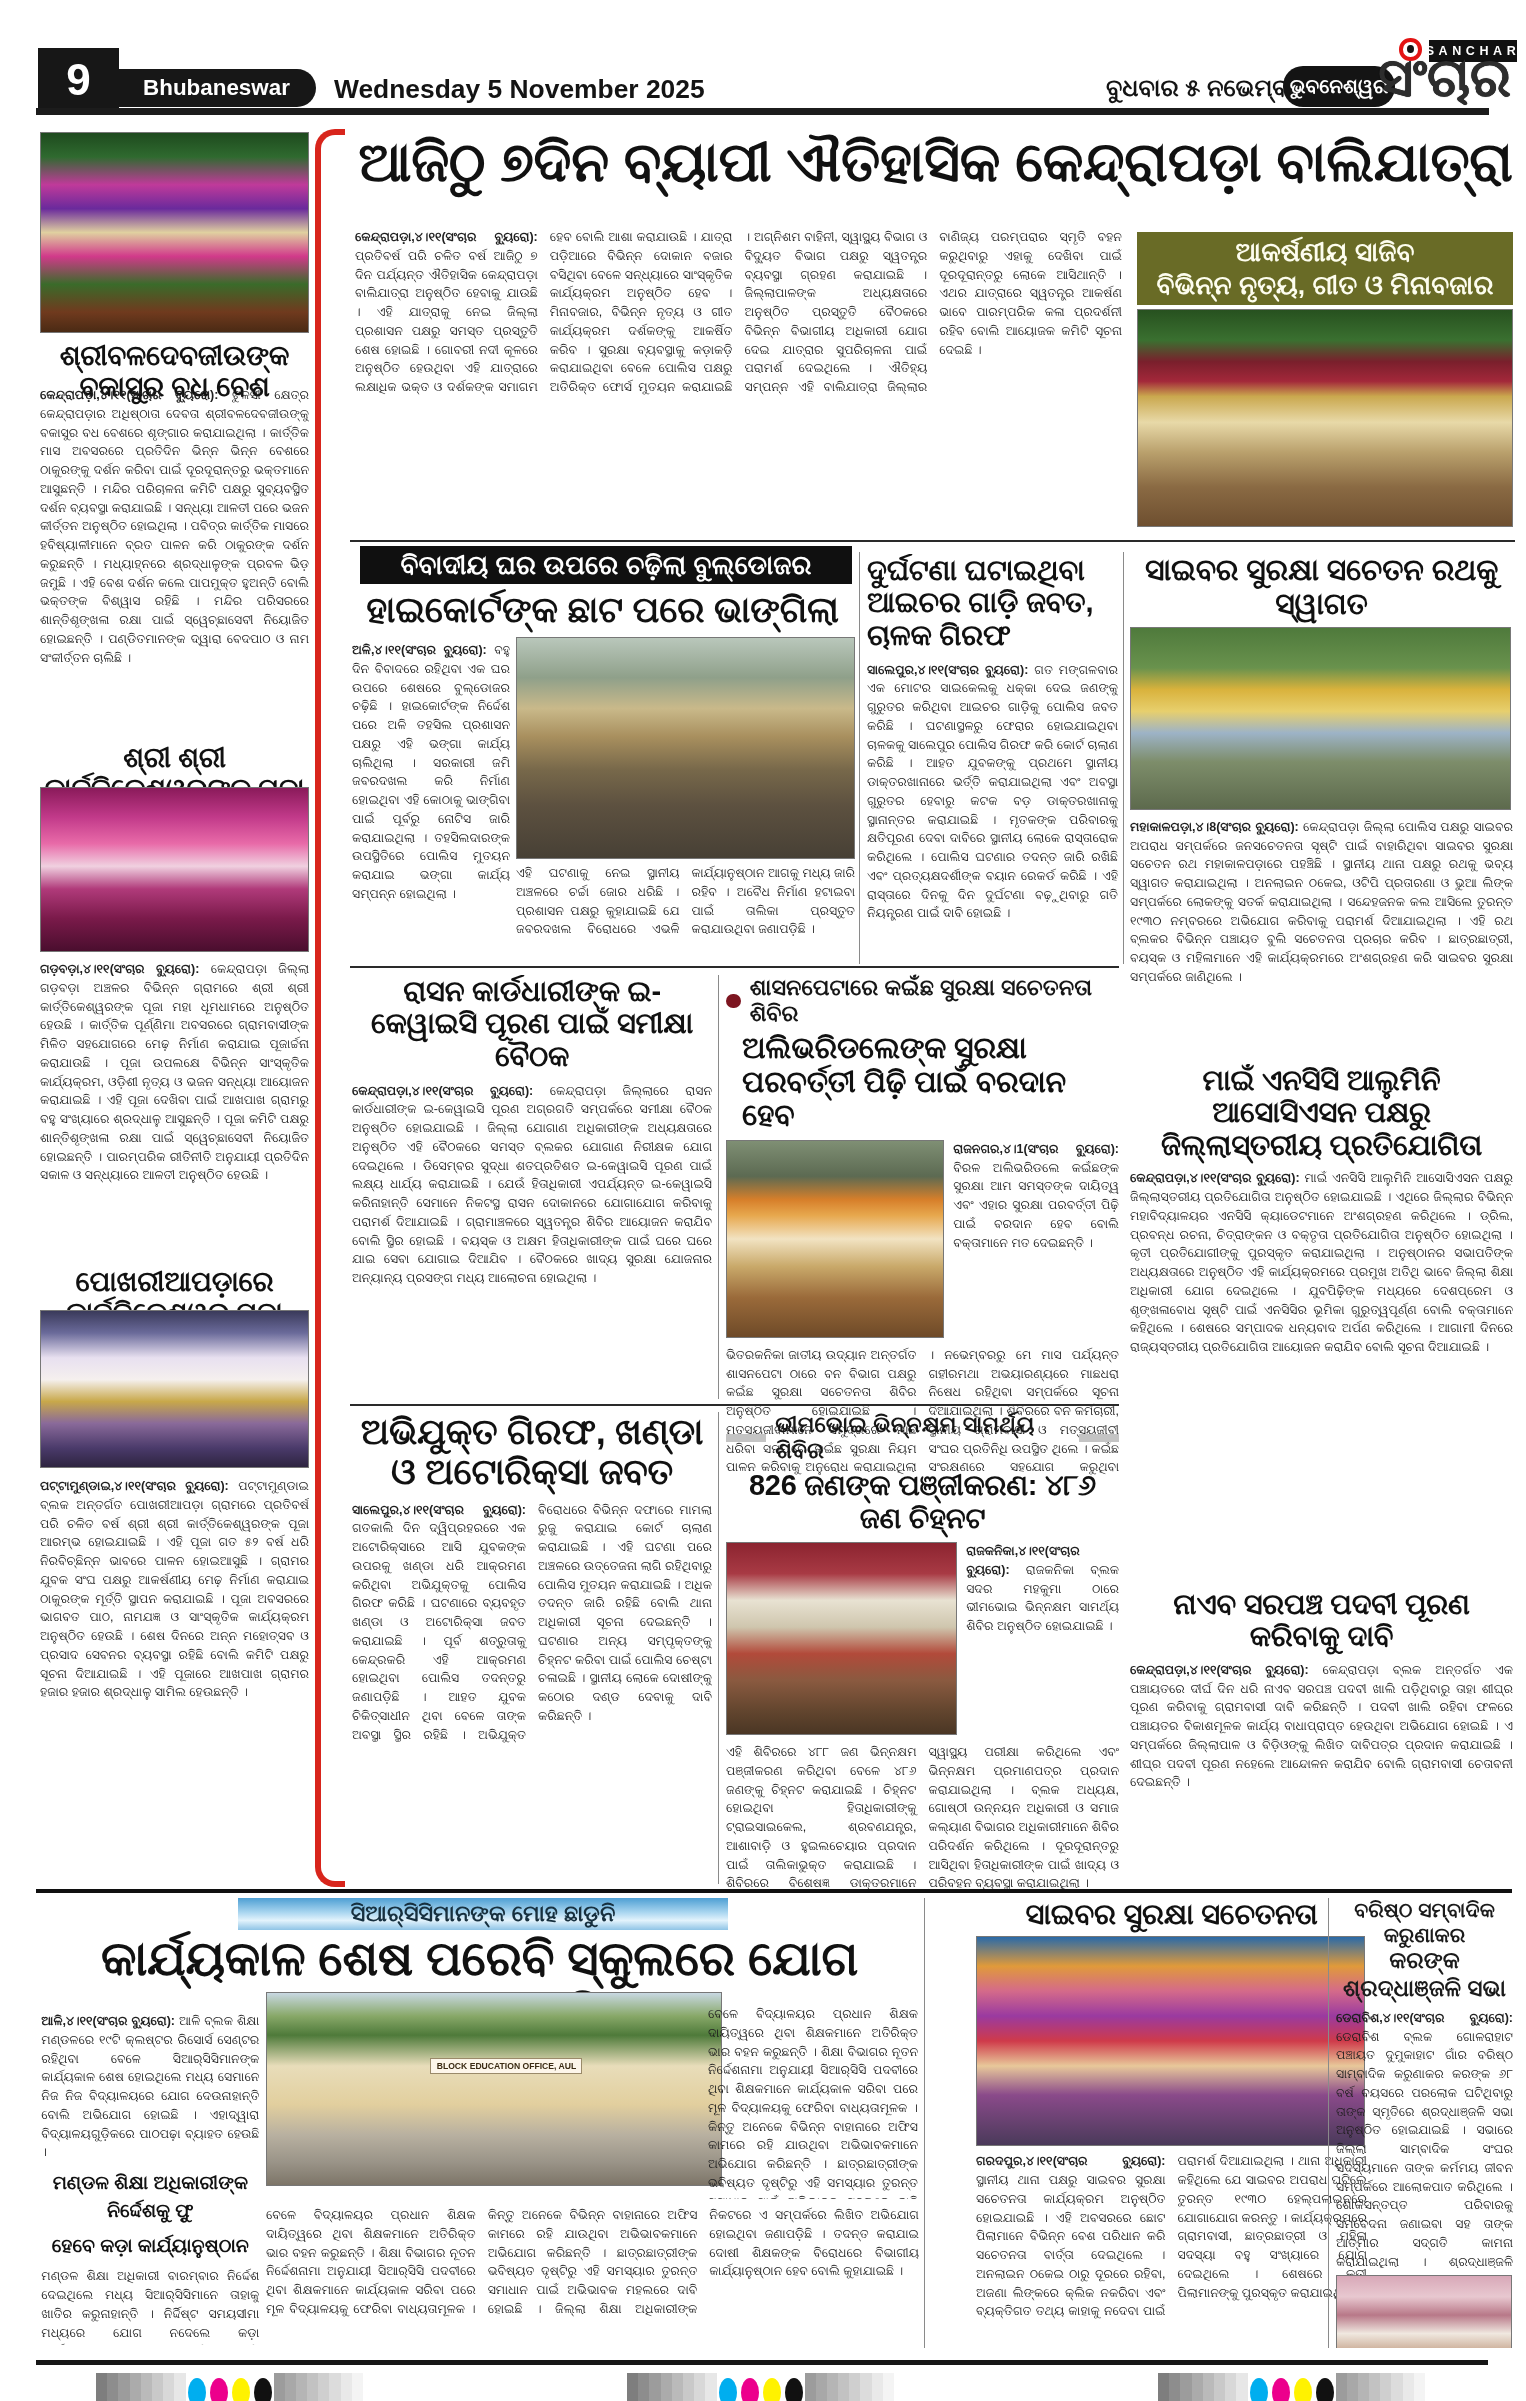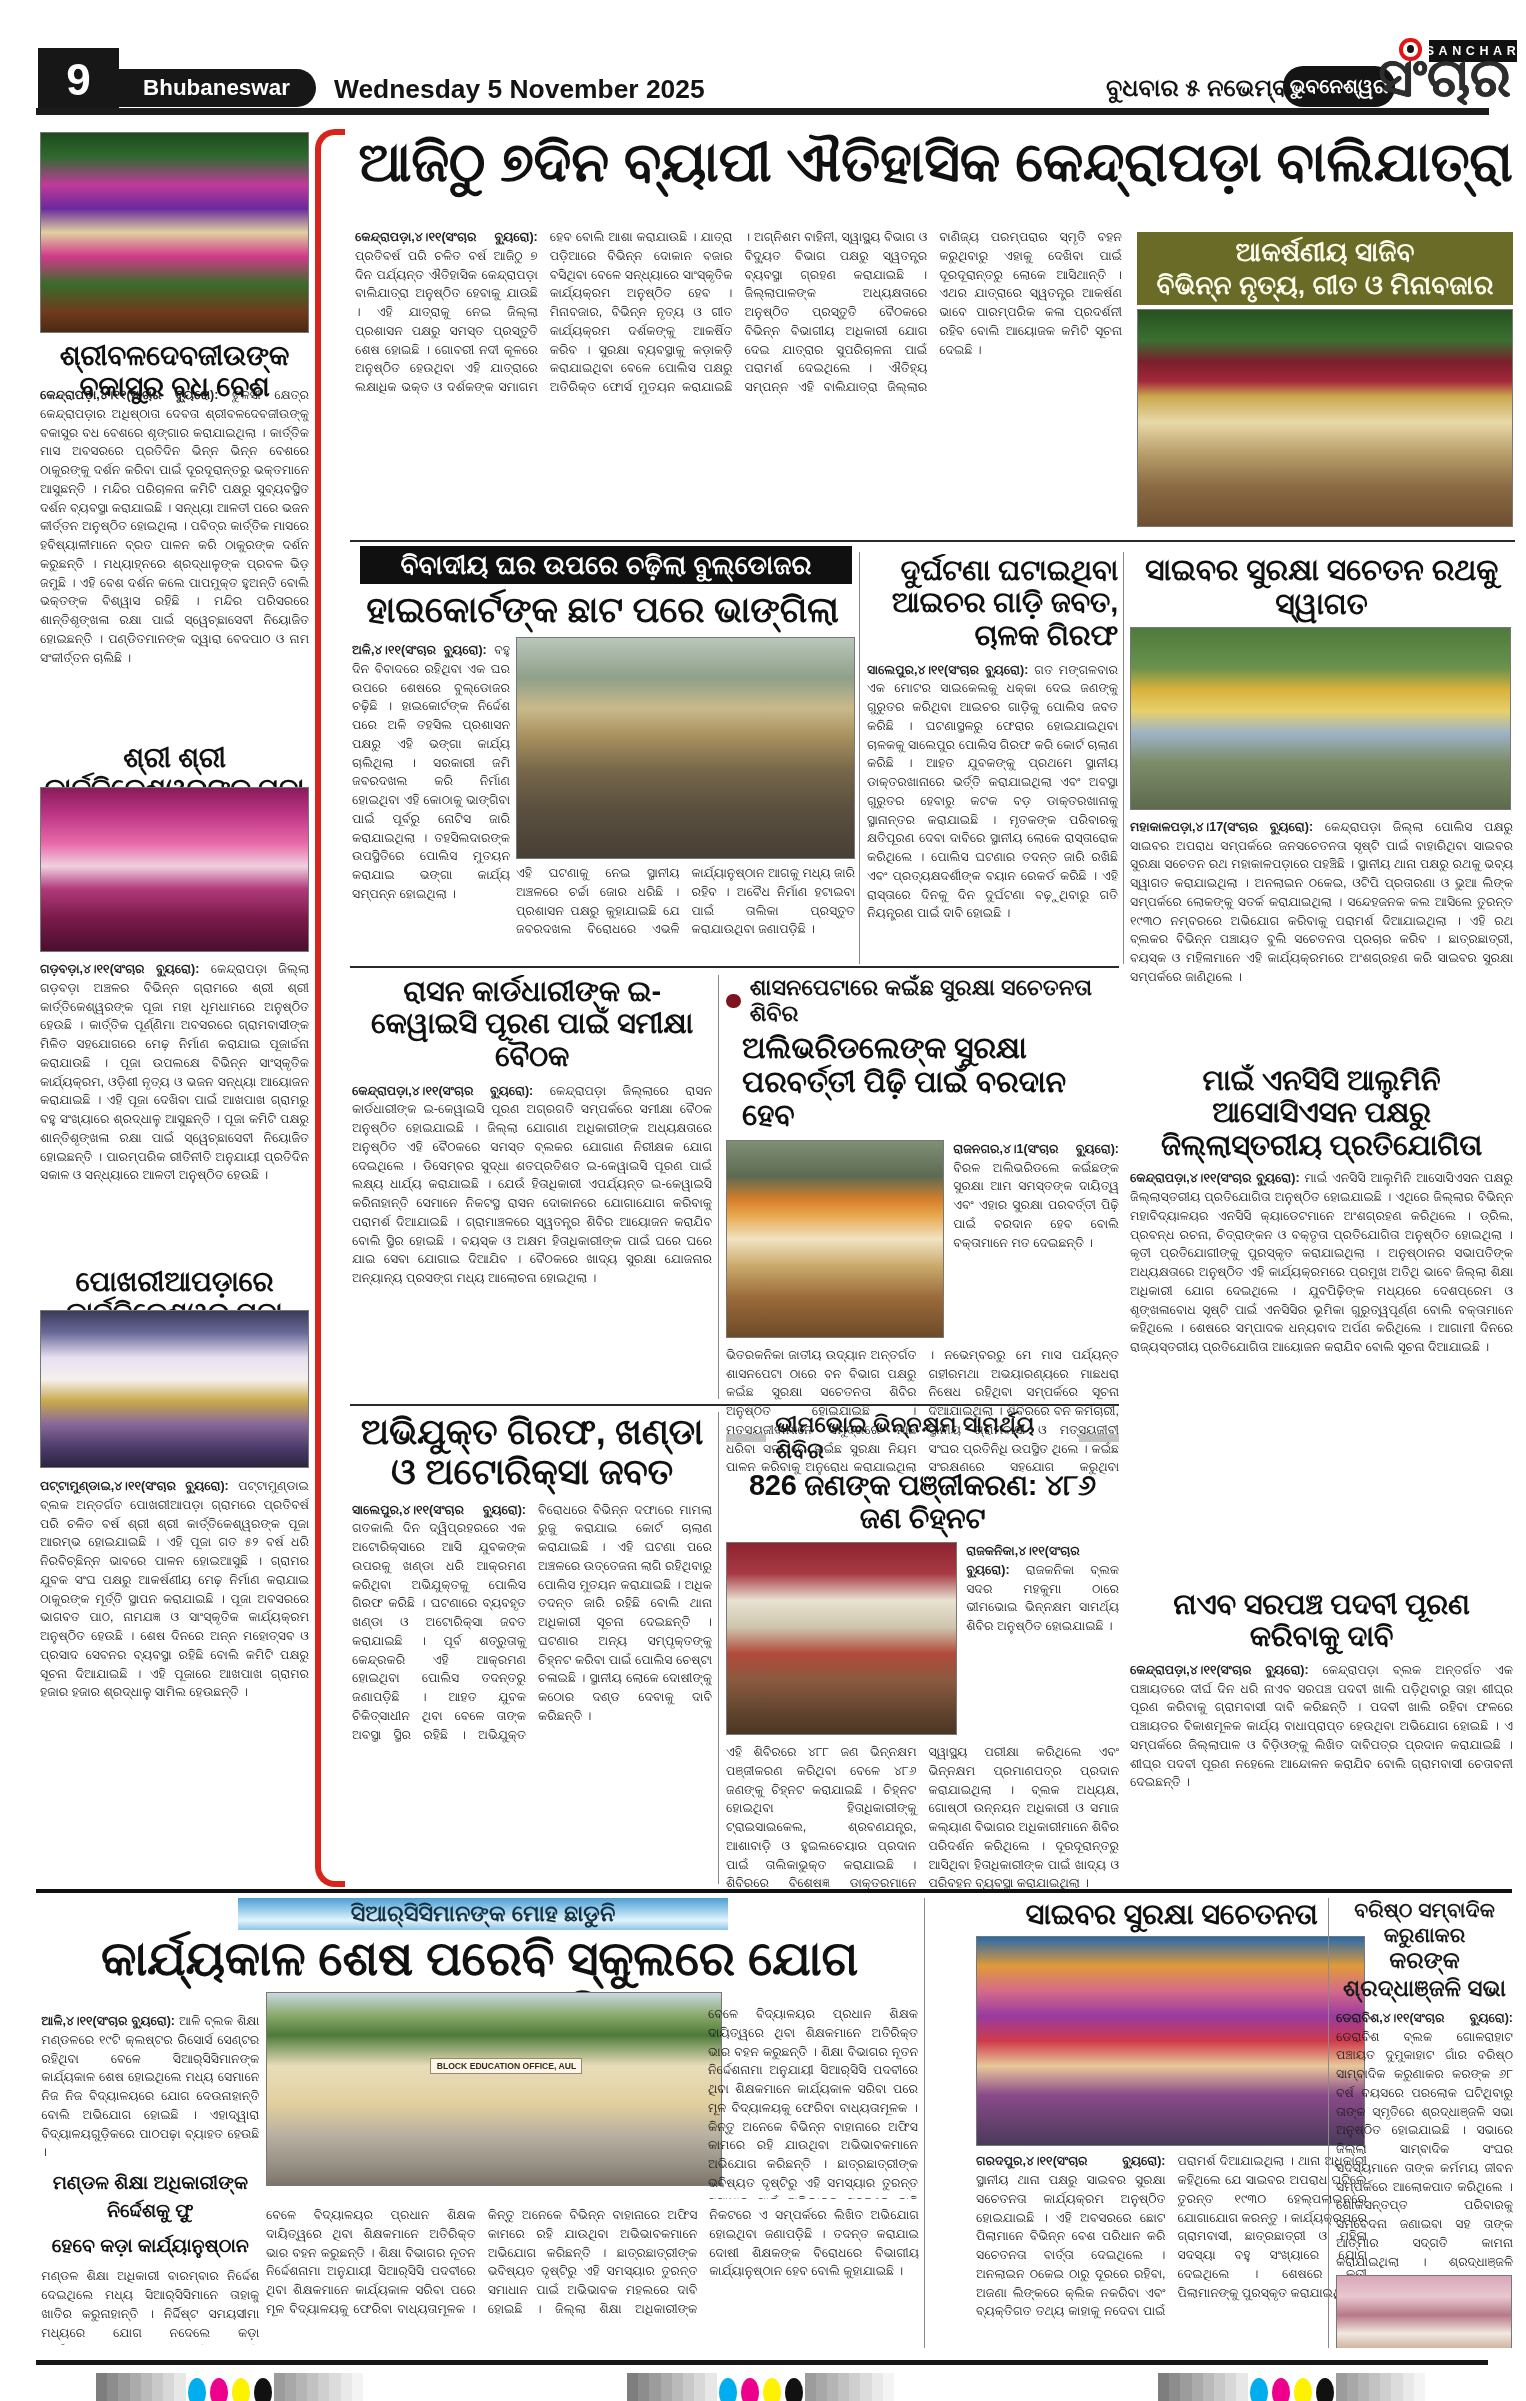--- a/index.html
+++ b/index.html
@@ -55,21 +55,21 @@
   
   .kickbarA{left:360px;top:546px;width:492px;height:38px;background:#101010;color:#fff;
             font-size:26.4px;font-weight:700;display:flex;align-items:center;justify-content:center;}
   .hA{left:350px;top:590px;width:505px;font-size:36px;}
   .colA-left{left:352px;top:641px;width:158px;height:322px;}
   .photoA{left:516px;top:637px;width:339px;height:222px;
       background:linear-gradient(180deg,#b9c7bb 0%,#8fa08a 18%,#c9b98a 32%,#a88f5e 45%,#77684a 60%,#5d5140 76%,#474035 100%);}
   .textA2{left:516px;top:864px;width:339px;height:99px;}
   .vr1{left:859px;top:552px;height:412px;}
   .colB{left:867px;top:554px;width:251px;height:409px;}
-  .hB{font-size:29px;text-align:right;margin-bottom:9.2px;}
+  .hB{font-size:29px;text-align:left;margin-bottom:9.2px;}
   .vr2{left:1123px;top:552px;height:412px;}
 
   
   .rc{left:1130px;width:383px;}
   .hC{font-size:30px;text-align:center;margin-bottom:6.6px;}
   .photoC{width:381px;height:183px;margin-bottom:8px;
       background:linear-gradient(180deg,#4f7a3c 0%,#69924d 22%,#d9b23c 34%,#e7cf6d 46%,#9db3c7 58%,#7d8d6a 74%,#5d6a4d 100%);}
   .hNCC{font-size:29px;text-align:center;margin-bottom:8px;}
   .hSar{font-size:29px;text-align:center;margin-bottom:8px;}
 
@@ -222,21 +222,21 @@
       <span class="dl">ସାଲେପୁର,୪।୧୧(ସଂଚାର ବ୍ୟୁରୋ):</span>
       <span>ଗତ ମଙ୍ଗଳବାର ଏକ ମୋଟର ସାଇକେଲକୁ ଧକ୍କା ଦେଇ ଜଣଙ୍କୁ ଗୁରୁତର କରିଥିବା ଆଇଚର ଗାଡ଼ିକୁ ପୋଲିସ ଜବତ କରିଛି । ଘଟଣାସ୍ଥଳରୁ ଫେରାର ହୋଇଯାଇଥିବା ଚାଳକକୁ ସାଲେପୁର ପୋଲିସ ଗିରଫ କରି କୋର୍ଟ ଚାଲାଣ କରିଛି । ଆହତ ଯୁବକଙ୍କୁ ପ୍ରଥମେ ସ୍ଥାନୀୟ ଡାକ୍ତରଖାନାରେ ଭର୍ତ୍ତି କରାଯାଇଥିଲା ଏବଂ ଅବସ୍ଥା ଗୁରୁତର ହେବାରୁ କଟକ ବଡ଼ ଡାକ୍ତରଖାନାକୁ ସ୍ଥାନାନ୍ତର କରାଯାଇଛି । ମୃତକଙ୍କ ପରିବାରକୁ କ୍ଷତିପୂରଣ ଦେବା ଦାବିରେ ସ୍ଥାନୀୟ ଲୋକେ ରାସ୍ତାରୋକ କରିଥିଲେ । ପୋଲିସ ଘଟଣାର ତଦନ୍ତ ଜାରି ରଖିଛି ଏବଂ ପ୍ରତ୍ୟକ୍ଷଦର୍ଶୀଙ୍କ ବୟାନ ରେକର୍ଡ କରିଛି । ଏହି ରାସ୍ତାରେ ଦିନକୁ ଦିନ ଦୁର୍ଘଟଣା ବଢ଼ୁଥିବାରୁ ଗତି ନିୟନ୍ତ୍ରଣ ପାଇଁ ଦାବି ହୋଇଛି ।</span>
     </div>
   </div>
   <div class="abs vr vr2"></div>
 
   <div class="abs rc ovh" style="top:553px;height:503px;">
     <div class="hC hd">ସାଇବର ସୁରକ୍ଷା ସଚେତନ ରଥକୁ ସ୍ୱାଗତ</div>
     <div class="ph photoC"></div>
     <div class="bt just">
-      <span class="dl">ମହାକାଳପଡ଼ା,୪।17(ସଂଚାର ବ୍ୟୁରୋ):</span>
+      <span class="dl">ମହାକାଳପଡ଼ା,୪।8(ସଂଚାର ବ୍ୟୁରୋ):</span>
       <span>କେନ୍ଦ୍ରାପଡ଼ା ଜିଲ୍ଲା ପୋଲିସ ପକ୍ଷରୁ ସାଇବର ଅପରାଧ ସମ୍ପର୍କରେ ଜନସଚେତନତା ସୃଷ୍ଟି ପାଇଁ ବାହାରିଥିବା ସାଇବର ସୁରକ୍ଷା ସଚେତନ ରଥ ମହାକାଳପଡ଼ାରେ ପହଞ୍ଚିଛି । ସ୍ଥାନୀୟ ଥାନା ପକ୍ଷରୁ ରଥକୁ ଭବ୍ୟ ସ୍ୱାଗତ କରାଯାଇଥିଲା । ଅନଲାଇନ ଠକେଇ, ଓଟିପି ପ୍ରତାରଣା ଓ ଭୁଆ ଲିଙ୍କ ସମ୍ପର୍କରେ ଲୋକଙ୍କୁ ସତର୍କ କରାଯାଇଥିଲା । ସନ୍ଦେହଜନକ କଲ ଆସିଲେ ତୁରନ୍ତ ୧୯୩୦ ନମ୍ବରରେ ଅଭିଯୋଗ କରିବାକୁ ପରାମର୍ଶ ଦିଆଯାଇଥିଲା । ଏହି ରଥ ବ୍ଲକର ବିଭିନ୍ନ ପଞ୍ଚାୟତ ବୁଲି ସଚେତନତା ପ୍ରଚାର କରିବ । ଛାତ୍ରଛାତ୍ରୀ, ବୟସ୍କ ଓ ମହିଳାମାନେ ଏହି କାର୍ଯ୍ୟକ୍ରମରେ ଅଂଶଗ୍ରହଣ କରି ସାଇବର ସୁରକ୍ଷା ସମ୍ପର୍କରେ ଜାଣିଥିଲେ ।</span>
     </div>
   </div>
 
   <div class="abs rc ovh" style="top:1064px;height:515px;">
     <div class="hNCC hd">ମାଇଁ ଏନସିସି ଆଲୁମିନି ଆସୋସିଏସନ ପକ୍ଷରୁ ଜିଲ୍ଲାସ୍ତରୀୟ ପ୍ରତିଯୋଗିତା</div>
     <div class="bt just">
       <span class="dl">କେନ୍ଦ୍ରାପଡ଼ା,୪।୧୧(ସଂଚାର ବ୍ୟୁରୋ):</span>
       <span>ମାଇଁ ଏନସିସି ଆଲୁମିନି ଆସୋସିଏସନ ପକ୍ଷରୁ ଜିଲ୍ଲାସ୍ତରୀୟ ପ୍ରତିଯୋଗିତା ଅନୁଷ୍ଠିତ ହୋଇଯାଇଛି । ଏଥିରେ ଜିଲ୍ଲାର ବିଭିନ୍ନ ମହାବିଦ୍ୟାଳୟର ଏନସିସି କ୍ୟାଡେଟମାନେ ଅଂଶଗ୍ରହଣ କରିଥିଲେ । ଡ୍ରିଲ, ପ୍ରବନ୍ଧ ରଚନା, ଚିତ୍ରାଙ୍କନ ଓ ବକ୍ତୃତା ପ୍ରତିଯୋଗିତା ଅନୁଷ୍ଠିତ ହୋଇଥିଲା । କୃତୀ ପ୍ରତିଯୋଗୀଙ୍କୁ ପୁରସ୍କୃତ କରାଯାଇଥିଲା । ଅନୁଷ୍ଠାନର ସଭାପତିଙ୍କ ଅଧ୍ୟକ୍ଷତାରେ ଅନୁଷ୍ଠିତ ଏହି କାର୍ଯ୍ୟକ୍ରମରେ ପ୍ରମୁଖ ଅତିଥି ଭାବେ ଜିଲ୍ଲା ଶିକ୍ଷା ଅଧିକାରୀ ଯୋଗ ଦେଇଥିଲେ । ଯୁବପିଢ଼ିଙ୍କ ମଧ୍ୟରେ ଦେଶପ୍ରେମ ଓ ଶୃଙ୍ଖଳାବୋଧ ସୃଷ୍ଟି ପାଇଁ ଏନସିସିର ଭୂମିକା ଗୁରୁତ୍ୱପୂର୍ଣ୍ଣ ବୋଲି ବକ୍ତାମାନେ କହିଥିଲେ । ଶେଷରେ ସମ୍ପାଦକ ଧନ୍ୟବାଦ ଅର୍ପଣ କରିଥିଲେ । ଆଗାମୀ ଦିନରେ ରାଜ୍ୟସ୍ତରୀୟ ପ୍ରତିଯୋଗିତା ଆୟୋଜନ କରାଯିବ ବୋଲି ସୂଚନା ଦିଆଯାଇଛି ।</span>
     </div>

